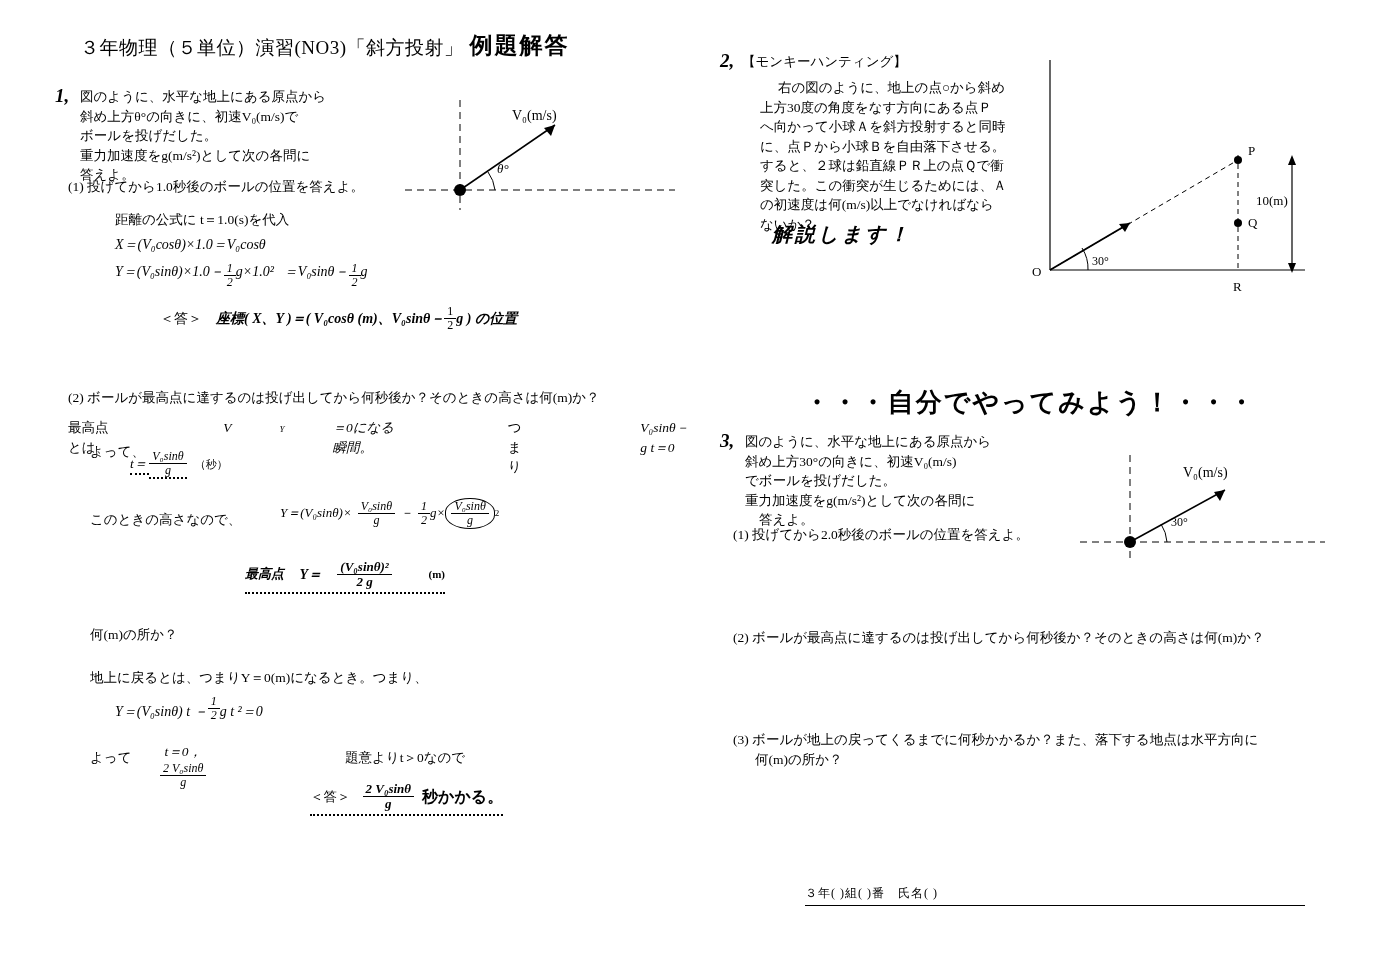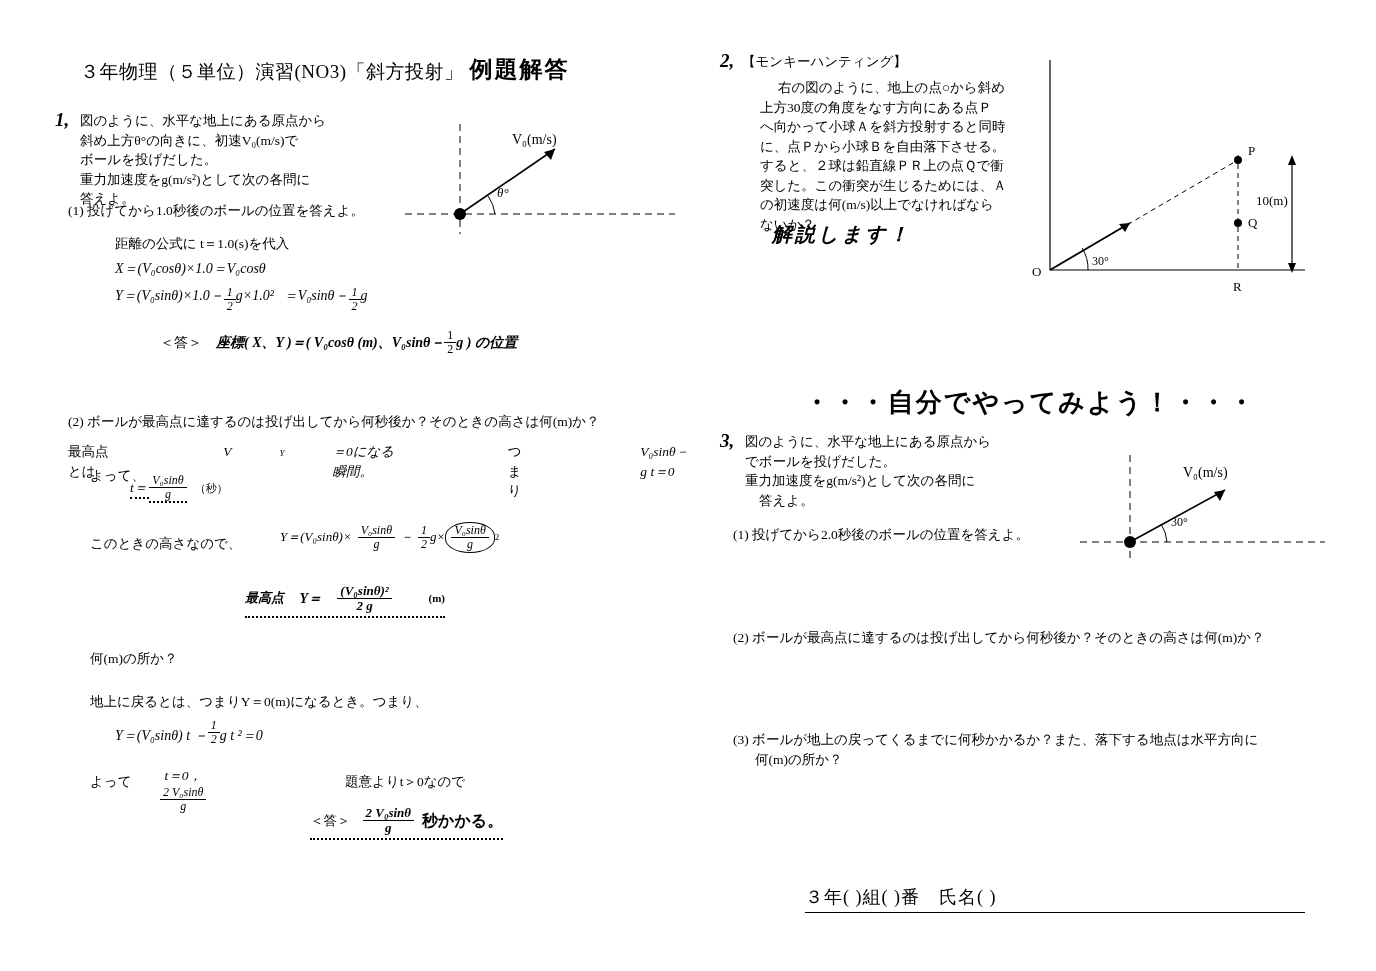--- a/index.html
+++ b/index.html
@@ -2,42 +2,42 @@
 <html><head>
 <meta charset="utf-8">
 <style>
   html,body{margin:0;padding:0;}
   body{
     width:1376px;height:971px;background:#ffffff;
     font-family:"Liberation Serif", serif;
     color:#000;position:relative;overflow:hidden;
   }
   .page{position:absolute;left:0;top:0;width:1376px;height:971px;}
-  .col-left{position:absolute;left:55px;top:30px;width:640px;margin-top:24px;}
+  .col-left{position:absolute;left:55px;top:30px;width:640px;}
   .col-right{position:absolute;left:720px;top:30px;width:620px;}
 
   .title-row{display:flex;align-items:flex-end;gap:6px;margin-left:25px;}
   .title-main{font-size:19px;letter-spacing:0.5px;}
   .title-bold{font-size:23px;font-weight:bold;letter-spacing:2px;}
 
   .qnum{font-size:19px;font-style:italic;font-weight:bold;position:absolute;}
   .blk{position:absolute;font-size:13.5px;line-height:1.45;}
   .ital{font-style:italic;}
   .small{font-size:11px;}
   .sub{font-size:9px;vertical-align:-3px;}
   .sup{font-size:9px;vertical-align:4px;}
 
   .frac{display:inline-block;text-align:center;vertical-align:middle;line-height:1.1;}
   .frac .num{display:block;border-bottom:1px solid #000;padding:0 3px;font-size:12px;}
   .frac .den{display:block;padding:0 3px;font-size:12px;}
 
   .banner{font-size:26px;font-weight:bold;letter-spacing:2px;text-align:center;}
 
   svg{overflow:visible;}
-  .namebar{position:absolute;left:85px;top:855px;width:500px;border-bottom:1.5px solid #000;font-size:18px;padding-bottom:3px;letter-spacing:1px;}
+  .namebar{position:absolute;left:85px;top:855px;width:500px;border-bottom:1.5px solid #000;font-size:12px;padding-bottom:3px;letter-spacing:1px;}
 </style>
 </head>
 <body>
 
 <div class="page">
 
   <div class="col-left">
 
     <div class="title-row">
       <span class="title-main">３年物理（５単位）演習(NO3)「斜方投射」</span>
@@ -240,20 +240,21 @@
         <polygon points="272,218 268,208 276,208" fill="#000"></polygon>
         <text x="236" y="150" font-family="'Liberation Serif',serif" font-size="13">10(m)</text>
       </svg>
     </div>
 
     <div class="banner" style="position:absolute;left:10px;top:355px;width:600px;">・・・自分でやってみよう！・・・</div>
 
     <div class="qnum" style="left:0px;top:400px;">3,</div>
     <div class="blk" style="left:25px;top:402px;width:330px;">
       <div>図のように、水平な地上にある原点から</div>
+      <div>斜め上方30°の向きに、初速V₀(m/s)</div>
       <div>でボールを投げだした。</div>
       <div>重力加速度をg(m/s²)として次の各問に</div>
       <div style="margin-left:14px;">答えよ。</div>
     </div>
 
     <div style="position:absolute;left:355px;top:420px;">
       <svg width="260" height="120" viewBox="0 0 260 120">
         <line x1="55" y1="5" x2="55" y2="112" stroke="#000" stroke-width="1" stroke-dasharray="7,5"></line>
         <line x1="5" y1="92" x2="250" y2="92" stroke="#000" stroke-width="1" stroke-dasharray="7,5"></line>
         <line x1="55" y1="92" x2="150" y2="40" stroke="#000" stroke-width="1.6"></line>

